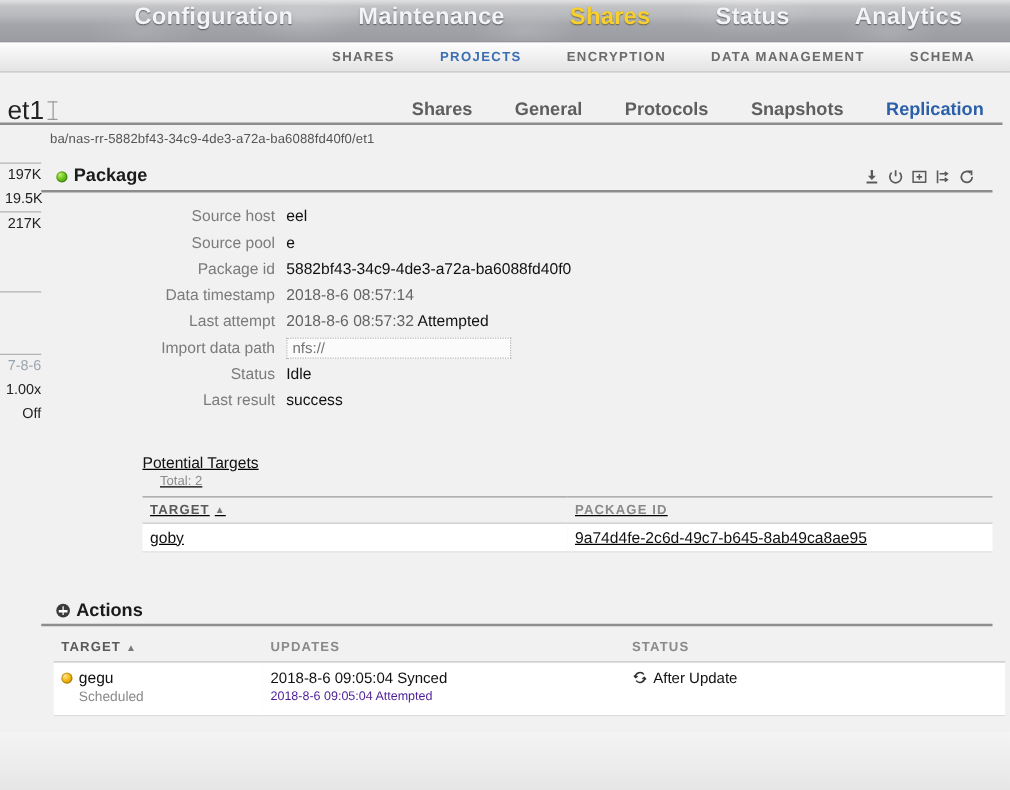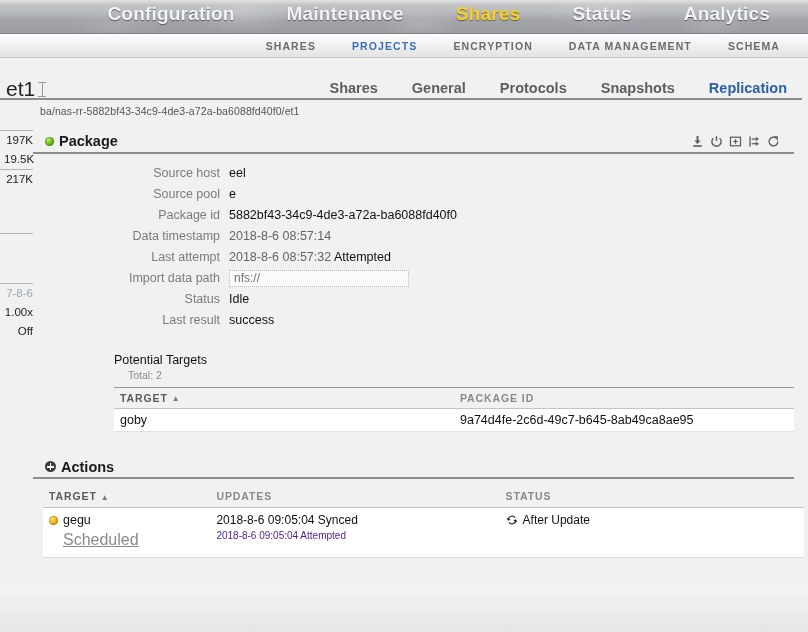--- a/index.html
+++ b/index.html
@@ -202,21 +202,21 @@
   .finput {
     width: 180px; height: 17px;
     border: 1px dotted #b9b9b9;
     background: #fbfbfb;
     font-size: 12px; color: #9b9b9b;
     padding: 0 4px;
     font-family: "Liberation Sans", sans-serif;
   }
 
   
-  .subsection { margin: 22px 14px 0 81px; }
+  .subsection { margin: 32px 14px 0 81px; text-decoration: underline; }
   .subsection-title { font-size: 12.5px; color: #111; }
   .subsection-total { font-size: 10.5px; color: #8d8d8d; padding: 2px 0 0 14px; }
 
   table.grid { width: 100%; border-collapse: collapse; margin-top: 6px; }
   table.grid thead th {
     text-align: left;
     font-size: 10.5px; font-weight: bold; letter-spacing: .9px;
     color: #5a5a5a;
     padding: 4px 0 4px 6px;
     border-top: 1px solid #9a9a9a;
@@ -228,21 +228,21 @@
   table.grid tbody td {
     font-size: 12.5px; color: #111;
     padding: 4px 0 4px 6px;
     border-bottom: 1px solid #e2e2e2;
   }
   table.grid tbody tr:nth-child(odd) { background: #ffffff; }
   table.grid tbody tr:nth-child(even) { background: #e9e9e9; }
   .caret { font-size: 8px; color: #7a7a7a; margin-left: 4px; vertical-align: middle; }
 
   
-  .actions-wrap { margin-top: 24px; }
+  .actions-wrap { margin-top: 36px; }
   table.agrid { width: calc(100% - 14px); border-collapse: collapse; margin: 6px 0 0 10px; }
   table.agrid thead th {
     text-align: left;
     font-size: 10.5px; font-weight: bold; letter-spacing: .9px;
     color: #5a5a5a;
     padding: 5px 0 5px 6px;
     border-bottom: 1px solid #c4c4c4;
     text-transform: uppercase;
   }
   table.agrid thead th.dim { color: #8a8a8a; }
@@ -253,21 +253,21 @@
     border-bottom: 1px solid #dcdcdc;
   }
   .a-target { display: flex; align-items: flex-start; gap: 5px; }
   .led-amber {
     width: 9px; height: 9px; border-radius: 50%;
     margin-top: 3px; flex: none;
     background: radial-gradient(circle at 34% 30%, #ffe48a 0%, #f3b50c 48%, #b67d05 100%);
     box-shadow: 0 0 0 1px rgba(0,0,0,.22) inset;
   }
   .a-name { font-size: 12.5px; color: #111; line-height: 1.25; }
-  .a-sub { font-size: 16px; color: #8a8a8a; line-height: 1.35; text-decoration: underline; }
+  .a-sub { font-size: 11px; color: #8a8a8a; line-height: 1.35; }
   .a-line1 { font-size: 12px; color: #111; line-height: 1.3; }
   .a-line2 { font-size: 10px; color: #4c1d95; line-height: 1.35; }
   .a-status { display: flex; align-items: center; gap: 5px; font-size: 12px; color: #111; }
   .a-status svg { display: block; }
 
   .page-bottom-fade {
     position: absolute; left: 0; right: 0; bottom: 0; height: 46px;
     background: linear-gradient(to bottom, #f4f4f4, #e6e6e6);
     pointer-events: none;
   }

